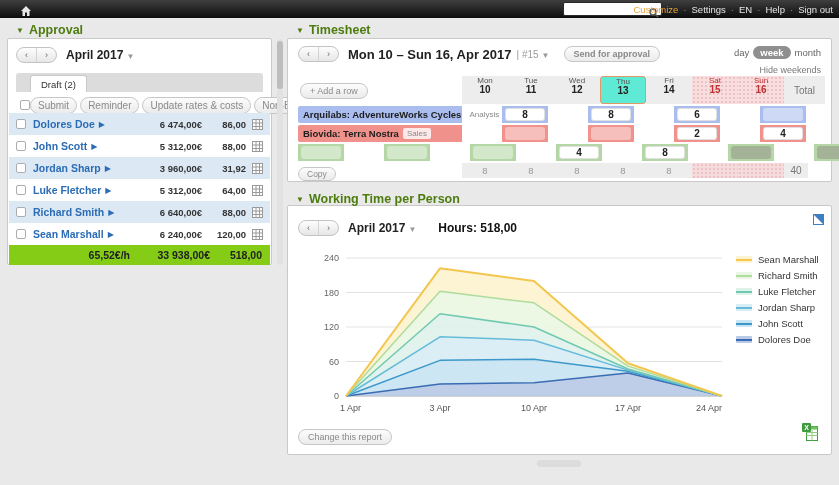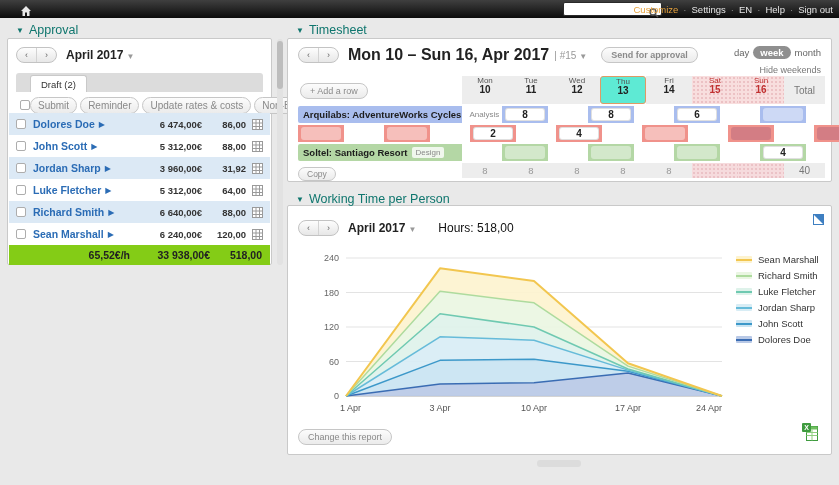--- a/index.html
+++ b/index.html
@@ -14,21 +14,21 @@
                 background:#fff; border:1px solid #2a2a2a; border-radius:2px;
                 font-size:9px; padding:0 16px 0 4px; font-family:"Liberation Sans",sans-serif; }
   .search-ico { position:absolute; left:649px; top:4px; }
   .topnav { position:absolute; right:6px; top:0; height:18px; display:flex; align-items:center;
             font-size:9.5px; gap:5px; }
   .topnav .lnk { color:#e4e4e4; cursor:pointer; }
   .topnav .lnk.accent { color:#e8a33d; }
   .topnav .sep { color:#8a8a8a; }
 
   
-  .sec-hdr { position:absolute; font-size:12.5px; font-weight:normal; color:#0f766e; cursor:pointer; z-index:5; }
+  .sec-hdr { position:absolute; font-size:12.5px; font-weight:bold; color:#4d7c0f; cursor:pointer; z-index:5; }
   .sec-hdr .tri { font-size:8px; margin-right:5px; position:relative; top:-1px; }
 
   .panel { position:absolute; background:#fff; border:1px solid #c9c9c9; border-radius:2px; }
 
   
   .pn { display:inline-flex; border:1px solid #c3c3c3; border-radius:9px; overflow:hidden;
         background:linear-gradient(#fdfdfd,#e7e7e7); font-size:9px; color:#666; cursor:pointer; }
   .pn span { padding:2px 8px; }
   .pn span:first-child { border-right:1px solid #d3d3d3; }
   .pill { display:inline-block; border:1px solid #c6c6c6; border-radius:10px;
@@ -66,21 +66,21 @@
   .ap-footer .rate { margin-left:auto; }
   .ap-footer .amount { width:80px; text-align:right; }
   .ap-footer .hours { width:52px; text-align:right; margin-right:8px; }
   .lscroll { position:absolute; left:277px; top:39px; width:6px; height:226px; background:#e2e2e2; border-radius:3px; }
   .lscroll .thumb { position:absolute; left:0; top:2px; width:6px; height:48px; background:#bdbdbd; border-radius:3px; cursor:grab; }
 
   
   #ts-hdr { left:296px; top:23px; }
   #ts-panel { left:287px; top:38px; width:545px; height:144px; }
   .ts-nav { position:absolute; left:10px; top:7px; display:flex; align-items:center; }
-  .ts-title { font-size:16px; font-weight:bold; color:#222; margin-left:9px; }
+  .ts-title { font-size:13px; font-weight:bold; color:#222; margin-left:9px; }
   .ts-wknum { font-size:10px; color:#999; margin-left:5px; cursor:pointer; }
   .ts-send { margin-left:14px;font-weight:bold; }
   .ts-views { position:absolute; right:10px; top:7px; font-size:9.5px; color:#666; display:flex; align-items:center; gap:4px; }
   .ts-views .vw { cursor:pointer; }
   .ts-views .vw.active { background:#8f8f8f; color:#fff; border-radius:8px; padding:1px 7px; font-weight:bold; }
   .ts-hidewk { position:absolute; right:10px; top:26px; font-size:9px; color:#777; cursor:pointer; }
   .ts-addrow { position:absolute; left:12px; top:44px; z-index:3; }
 
   .ts-grid { position:absolute; left:10px; top:37px; }
   .ts-hrow { display:flex; height:28px; }
@@ -111,29 +111,29 @@
   .ts-row.c-blue .lbl, .ts-row.c-blue .ts-cell { background:#a9bdee; }
   .ts-row.c-red .lbl, .ts-row.c-red .ts-cell { background:#f0928b; }
   .ts-row.c-green .lbl, .ts-row.c-green .ts-cell { background:#b4d7a5; }
 
   .ts-frow { display:flex; height:15px; margin-top:2px; }
   .ts-frow .lbl { width:164px; flex:none; }
   .ts-frow .pill { padding:1px 8px; font-size:8.5px; }
   .tf-day { width:46px; flex:none; background:#ededed; font-size:9.5px; color:#999;
             display:flex; align-items:center; justify-content:center; }
   .tf-day.wkend { background:#f6dbdd; background-image:radial-gradient(rgba(205,120,130,.25) 1px, transparent 1px); background-size:4px 4px; }
-  .tf-total { width:41px; flex:none; background:#ededed; font-size:10px; color:#777;
+  .tf-total { width:24px; flex:none; background:#ededed; font-size:10px; color:#777;
               display:flex; align-items:center; justify-content:center; }
 
   
   #rep-hdr { left:296px; top:192px; }
   #rep-panel { left:287px; top:205px; width:545px; height:250px; }
   .rep-nav { position:absolute; left:10px; top:14px; display:flex; align-items:center; }
   .rep-period { font-size:12px; font-weight:bold; color:#222; margin-left:9px; cursor:pointer; }
-  .rep-hours { font-size:12px; font-weight:normal; color:#111; margin-left:22px; }
+  .rep-hours { font-size:12px; font-weight:bold; color:#111; margin-left:22px; }
   .popout { position:absolute; right:7px; top:5px; cursor:pointer; }
   #chart-wrap { position:absolute; left:12px; top:42px; }
   #chart-legend { position:absolute; left:448px; top:48px; }
   .lg-item { display:flex; align-items:center; margin-bottom:5px; cursor:pointer; }
   .lg-swatch { width:16px; height:7px; border-radius:1px; margin-right:6px; display:flex; align-items:center; flex:none; }
   .lg-swatch i { display:block; width:100%; height:2px; }
   .lg-name { font-size:9.5px; color:#333; white-space:nowrap; }
   .rep-change { position:absolute; left:10px; bottom:9px; }
   .excel-ico { position:absolute; right:13px; bottom:9px; cursor:pointer; }
 
@@ -383,20 +383,24 @@
           </div>
           <div class="ts-cell wkend">
             <div class="in empty"></div>
           </div>
           <div class="ts-cell wkend">
             <div class="in empty"></div>
           </div>
           <div class="ts-rtotal">37</div>
         </div>
         <div class="ts-row c-red">
+          <div class="lbl">
+            <span class="proj">Biovida: Terra Nostra</span>
+            <span class="tag">Sales</span>
+          </div>
           <div class="ts-cell">
             <div class="in empty"></div>
           </div>
           <div class="ts-cell">
             <div class="in empty"></div>
           </div>
           <div class="ts-cell">
             <div class="in filled">2</div>
           </div>
           <div class="ts-cell">
@@ -407,24 +411,20 @@
           </div>
           <div class="ts-cell wkend">
             <div class="in empty"></div>
           </div>
           <div class="ts-cell wkend">
             <div class="in empty"></div>
           </div>
           <div class="ts-rtotal">6</div>
         </div>
         <div class="ts-row c-green">
-          <div class="lbl">
-            <span class="proj">Soltel: Santiago Resort</span>
-            <span class="tag">Design</span>
-          </div>
           <div class="ts-cell">
             <div class="in empty"></div>
           </div>
           <div class="ts-cell">
             <div class="in empty"></div>
           </div>
           <div class="ts-cell">
             <div class="in empty"></div>
           </div>
           <div class="ts-cell">

